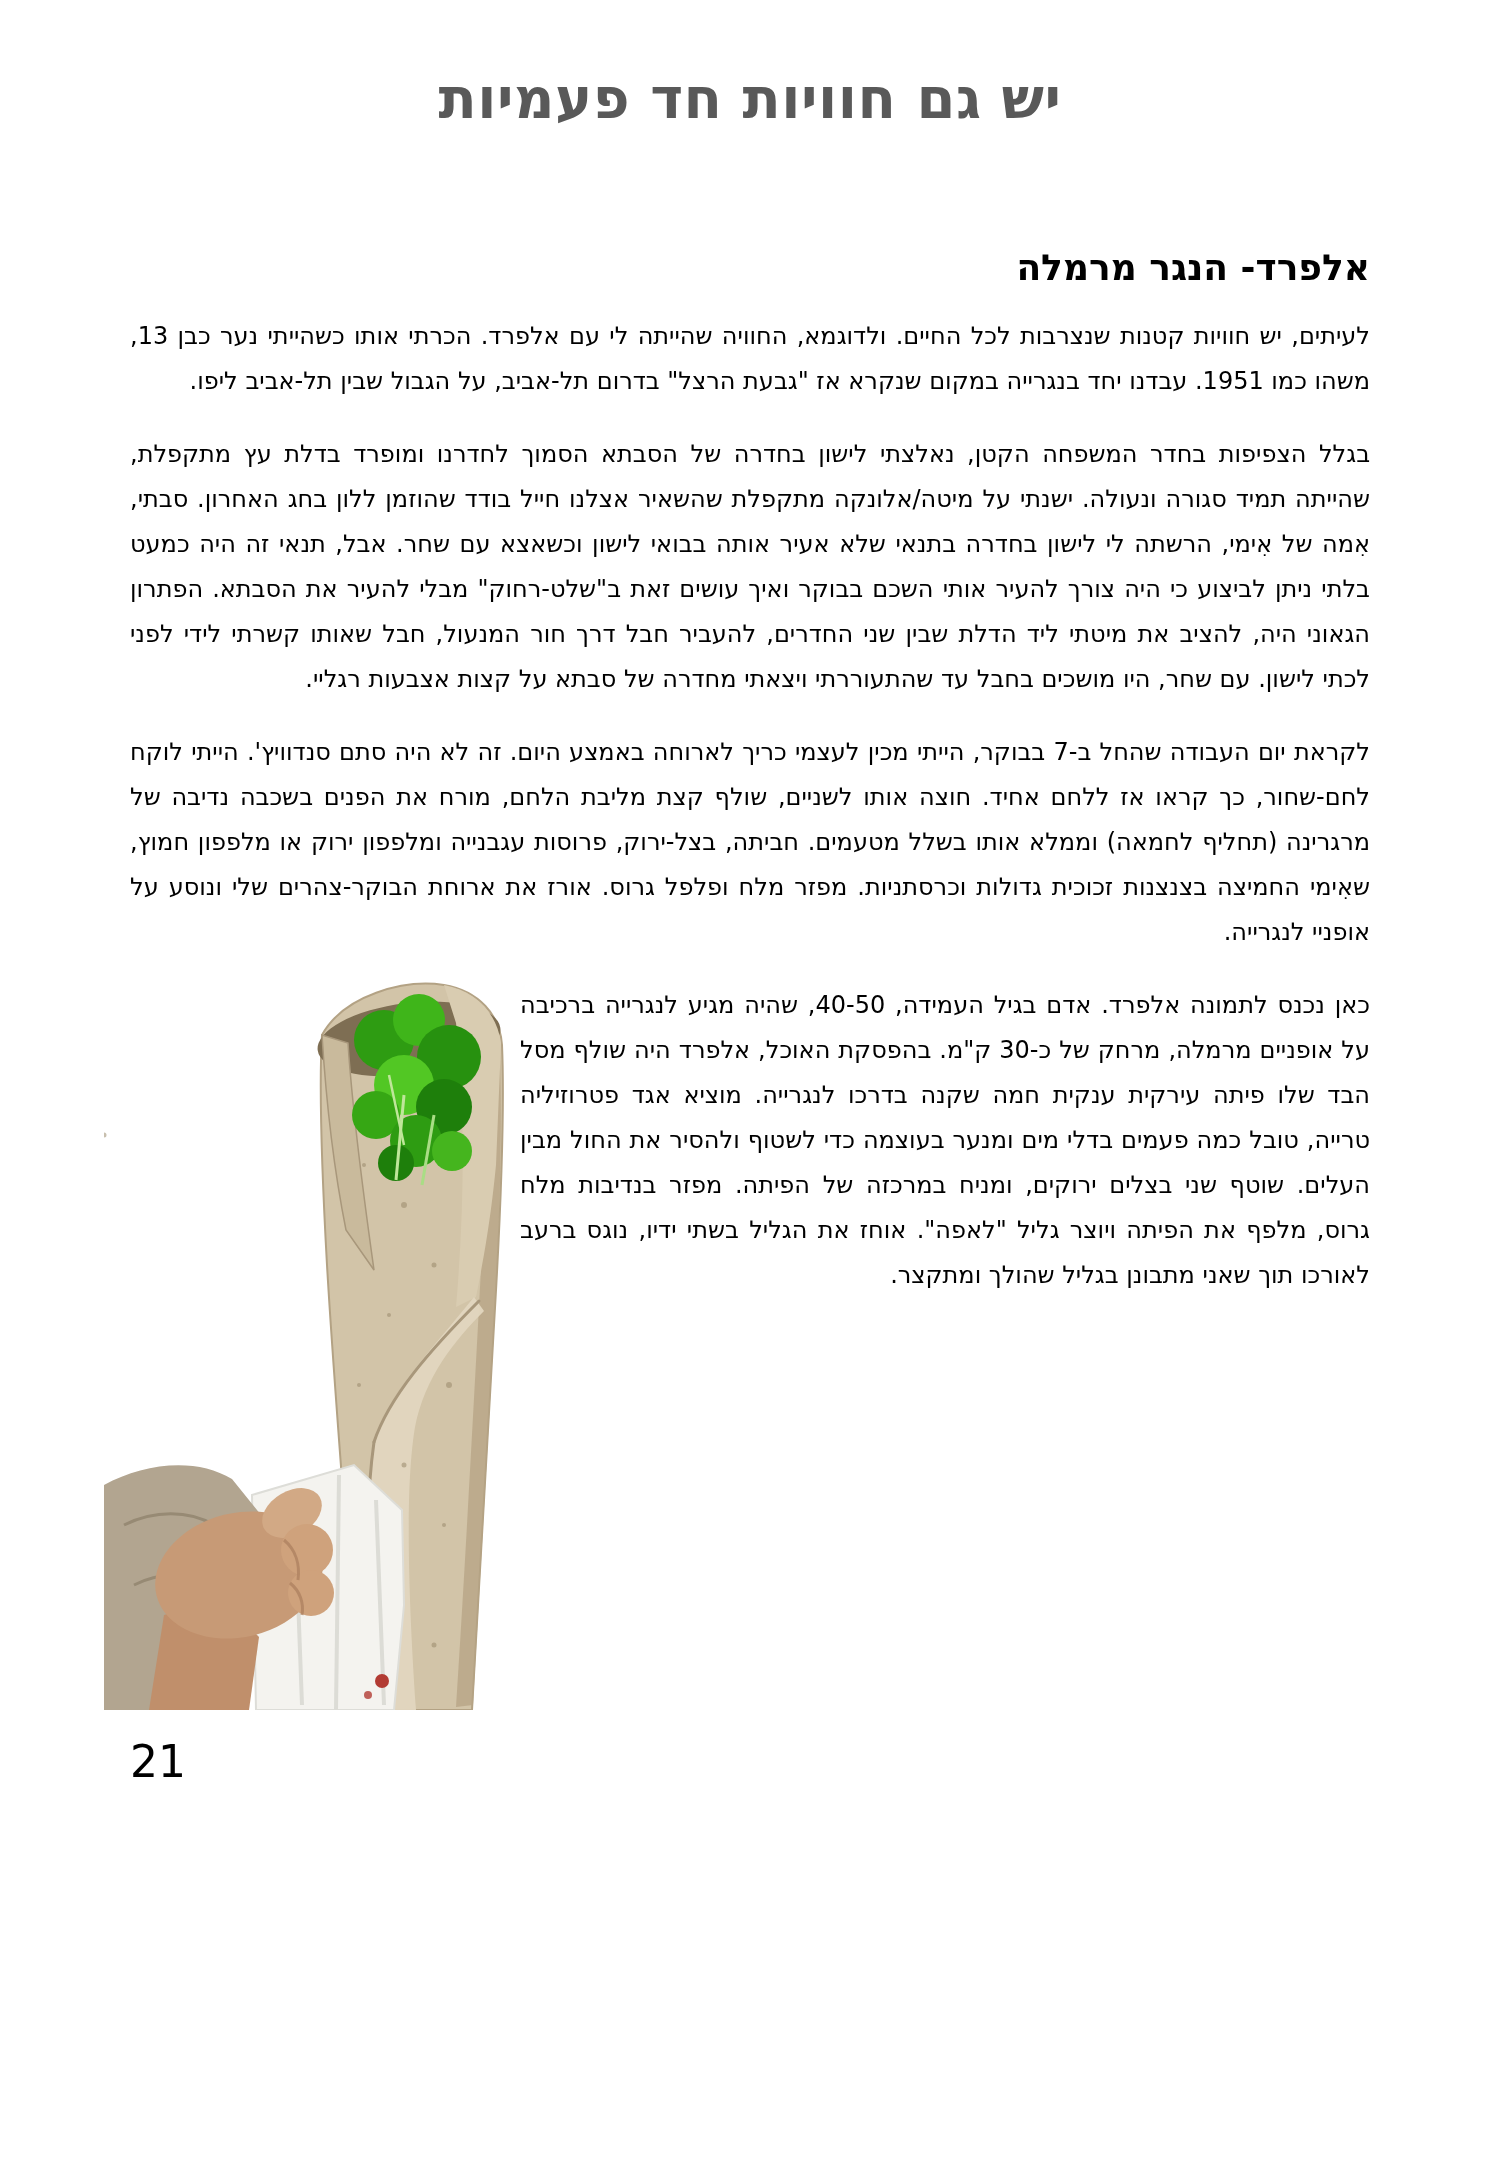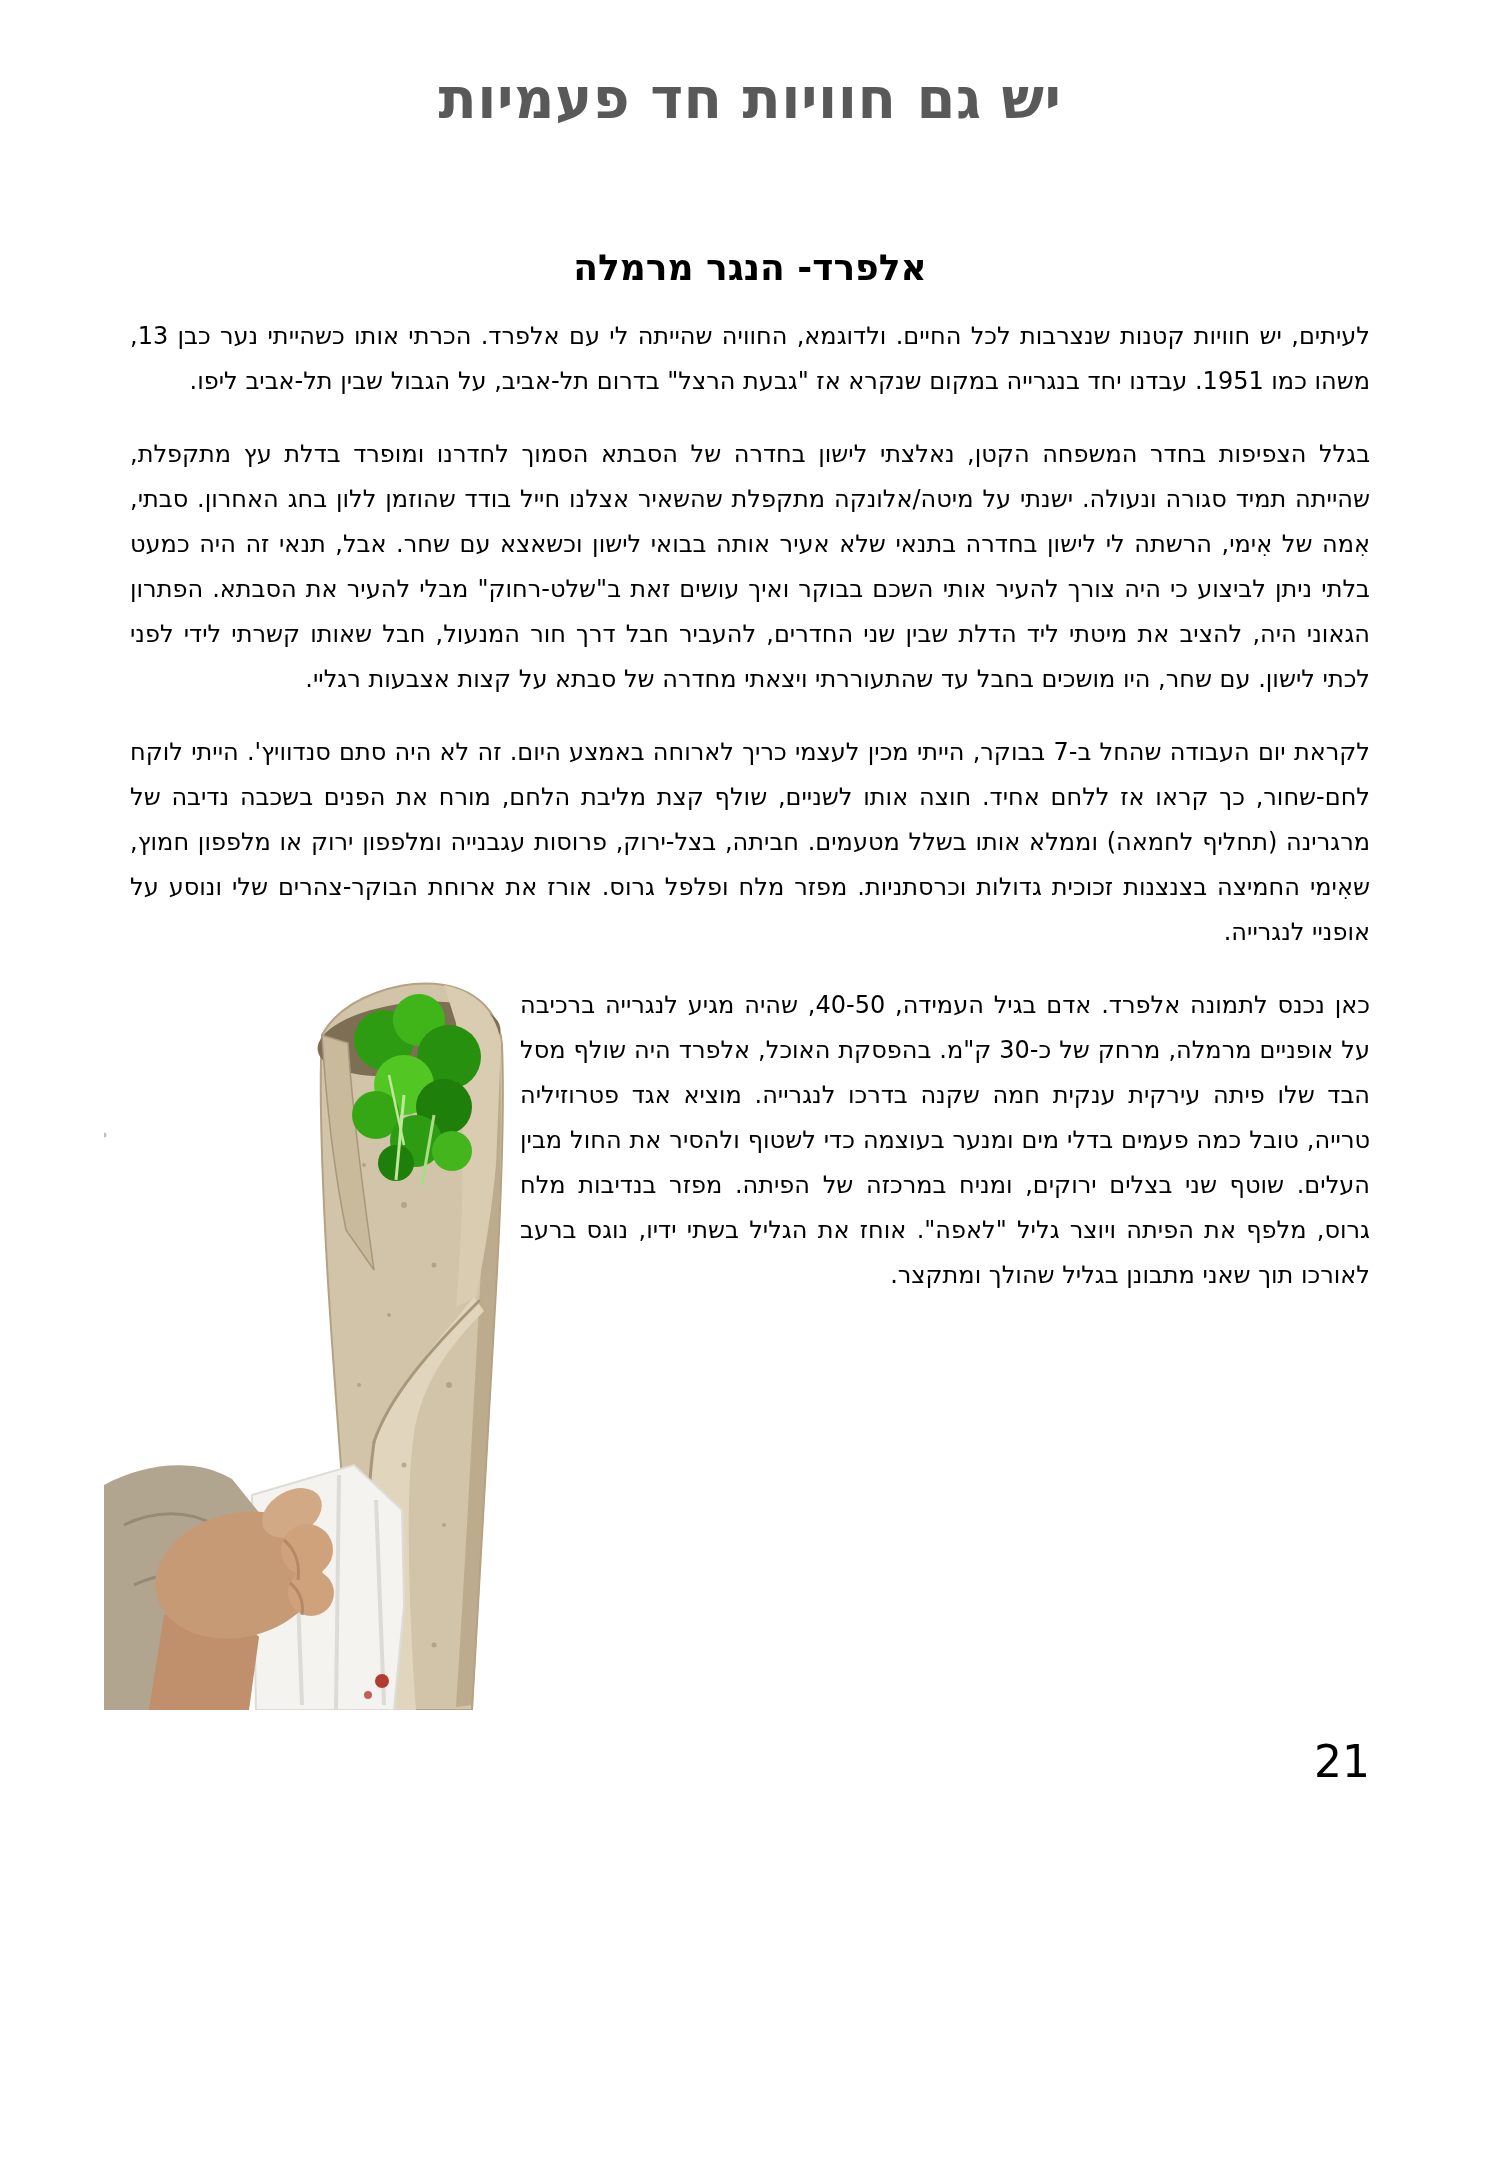--- a/index.html
+++ b/index.html
@@ -16,41 +16,41 @@
   }
   h1.title{
     margin:0;
     text-align:center;
     font-size:56px;
     font-weight:bold;
     letter-spacing:0.5px;
   }
   h2.heading{
     margin:116px 0 0 0;
-    text-align:center;
+    text-align:right;
     font-size:36px;
     font-weight:bold;
   }
   p.body{
     margin:28px 0 0 0;
     font-size:24px;
     line-height:45px;
     text-align:justify;
   }
   p.first{margin-top:26px;}
   figure.photo{
     float:left;
     width:400px;height:745px;
     margin:10px 16px 0 -26px;
     padding:0;
   }
   figure.photo svg{display:block;width:100%;height:100%;}
   .clear{clear:both;}
   .page-number{
-    text-align:right;
+    text-align:left;
     font-size:44px;
     margin-top:26px;
   }
 </style>
 </head>
 <body>
 
 <div class="page">
 
   <h1 class="title" style="color: rgb(89, 89, 89);">יש גם חוויות חד פעמיות</h1>

